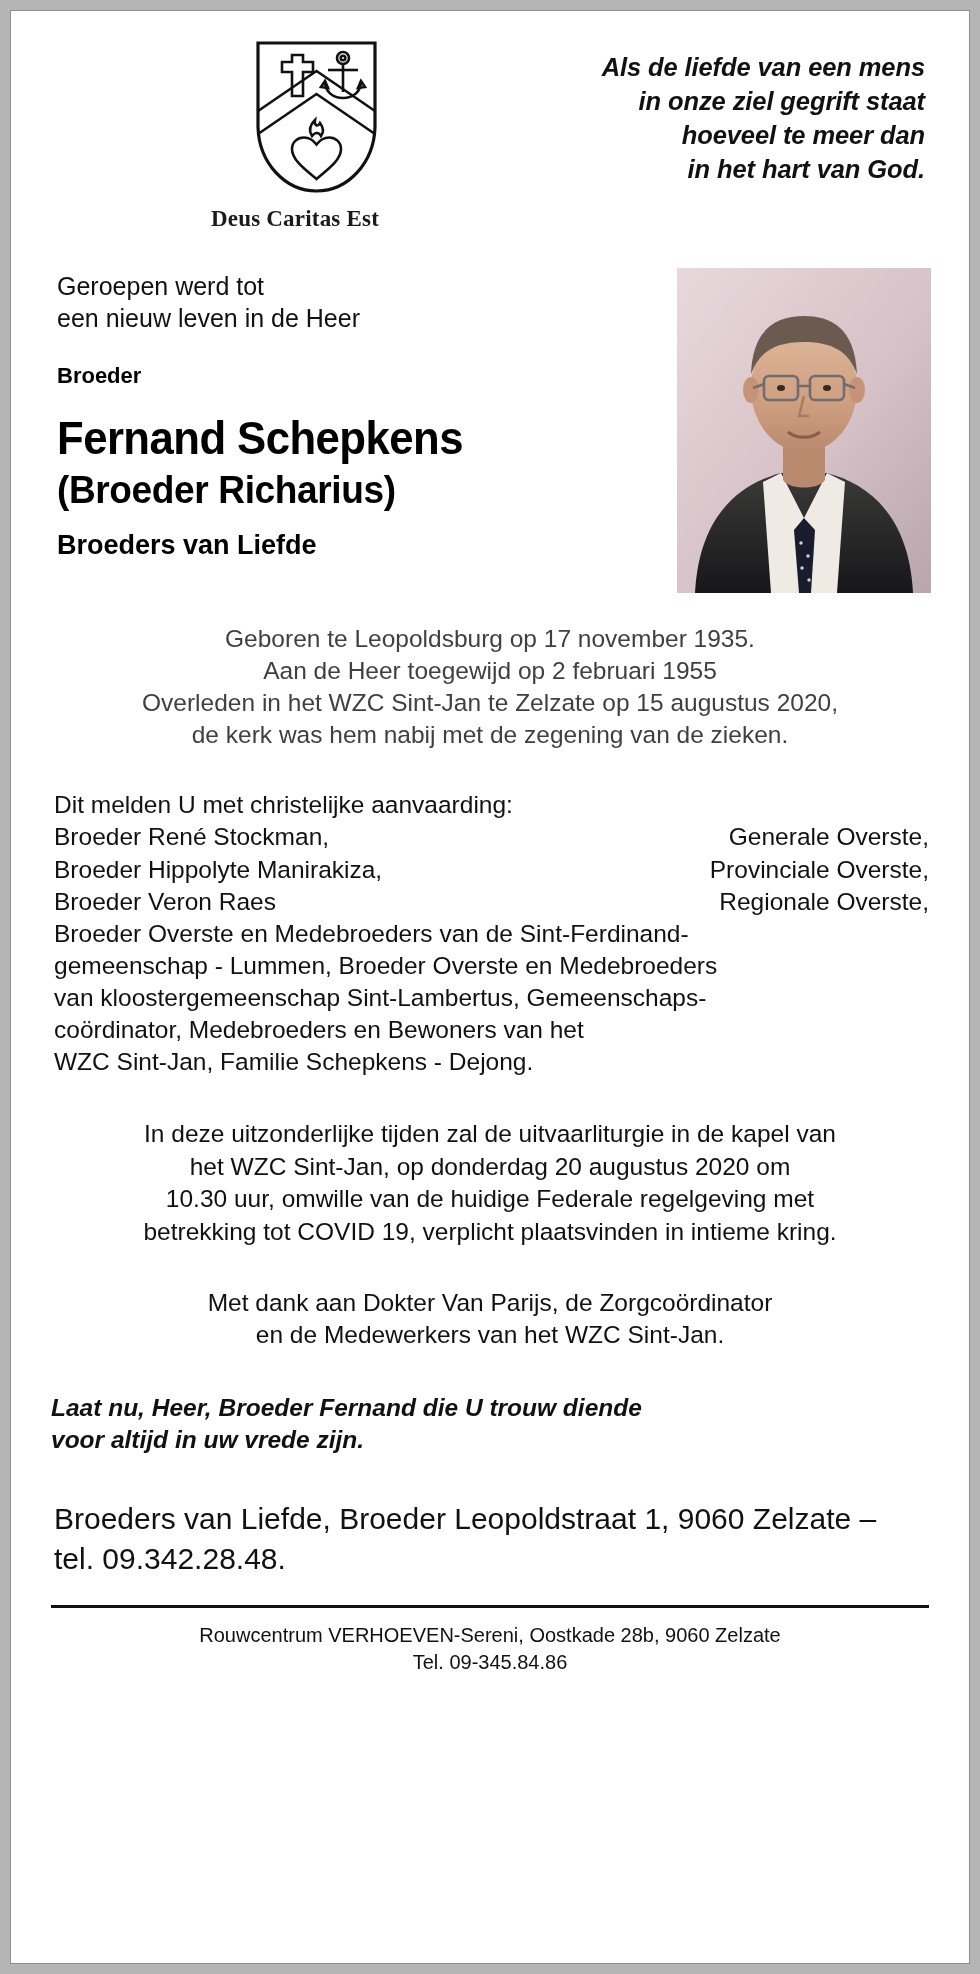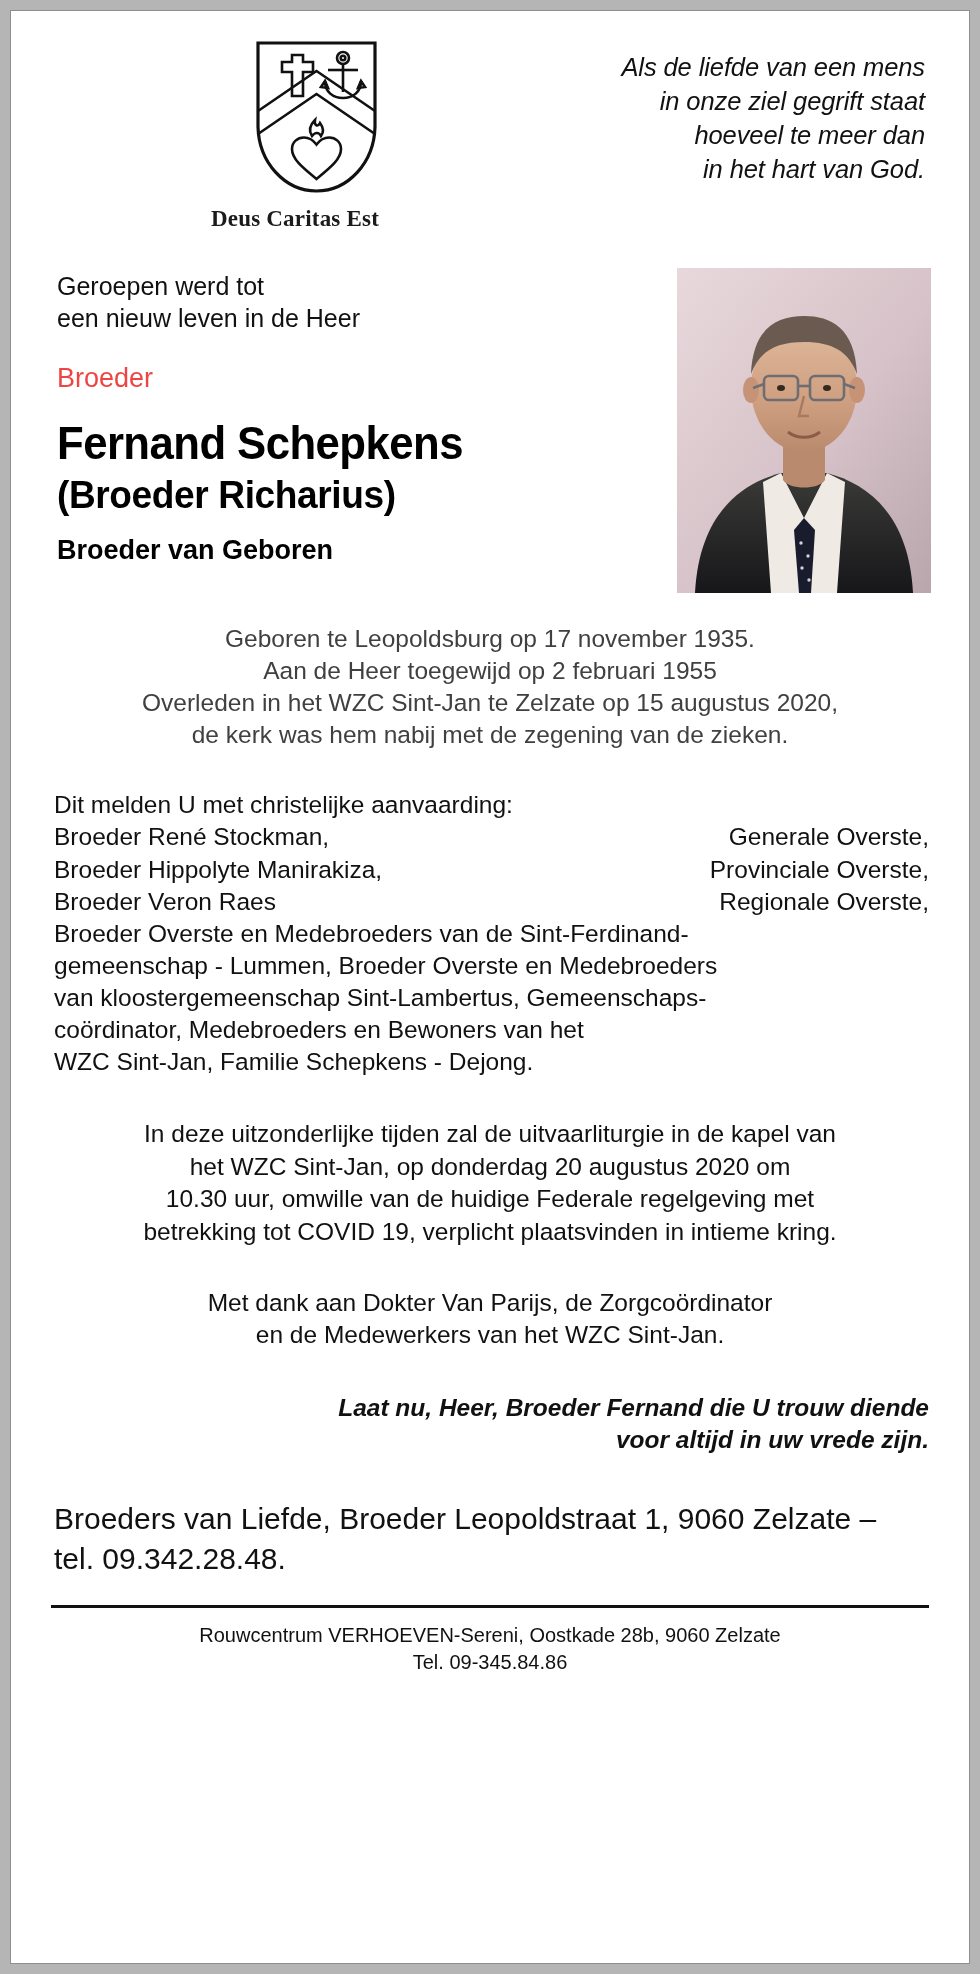--- a/index.html
+++ b/index.html
@@ -56,21 +56,21 @@
     font-weight: bold;
     color: #1b1b1b;
     margin-top: 11px;
     letter-spacing: 0.2px;
     white-space: nowrap;
   }
   .poem {
     flex: 1 1 auto;
     text-align: right;
     font-style: italic;
-    font-weight: normal;
+    font-weight: bold;
     font-size: 25.5px;
     line-height: 1.33;
     color: #111;
     padding-top: 12px;
     padding-right: 6px;
     letter-spacing: -0.1px;
   }
   .poem div { white-space: nowrap; }
 
   
@@ -86,24 +86,24 @@
     padding-left: 8px;
     padding-top: 2px;
   }
   .called {
     font-size: 25px;
     line-height: 1.29;
     color: #111;
   }
   .called div { white-space: nowrap; }
   .role-top {
-    font-size: 27px;
-    font-weight: normal;
+    font-size: 22px;
+    font-weight: bold;
     margin-top: 28px;
-    color: #ef4444;
+    color: #000000;
   }
   .fullname {
     font-size: 47px;
     font-weight: bold;
     margin-top: 25px;
     letter-spacing: -0.6px;
     line-height: 1.04;
     color: #000;
     white-space: nowrap;
     transform: scaleX(0.93);
@@ -175,21 +175,21 @@
     padding: 0 4px;
   }
   .thanks {
     text-align: center;
     font-size: 24.5px;
     line-height: 1.33;
     color: #111;
     margin-top: 38px;
   }
   .prayer {
-    text-align: right;
+    text-align: left;
     font-size: 24.5px;
     font-style: italic;
     font-weight: bold;
     line-height: 1.33;
     color: #111;
     margin-top: 40px;
   }
   .address {
     font-size: 30px;
     line-height: 1.33;
@@ -261,21 +261,21 @@
 
     <div class="identity">
       <div class="identity-text">
         <div class="called">
           <div>Geroepen werd tot</div>
           <div>een nieuw leven in de Heer</div>
         </div>
         <div class="role-top">Broeder</div>
         <div class="fullname">Fernand Schepkens</div>
         <div class="religious-name">(Broeder Richarius)</div>
-        <div class="order">Broeder van Geboren</div>
+        <div class="order">Broeders van Liefde</div>
       </div>
 
       <div class="portrait">
         <svg viewBox="0 0 254 325" preserveAspectRatio="none" aria-hidden="true">
           <defs>
             <linearGradient id="bg" x1="0" y1="0" x2="1" y2="1">
               <stop offset="0%" stop-color="#e8d8dc"></stop>
               <stop offset="55%" stop-color="#d6c2c8"></stop>
               <stop offset="100%" stop-color="#b9a6ad"></stop>
             </linearGradient>

